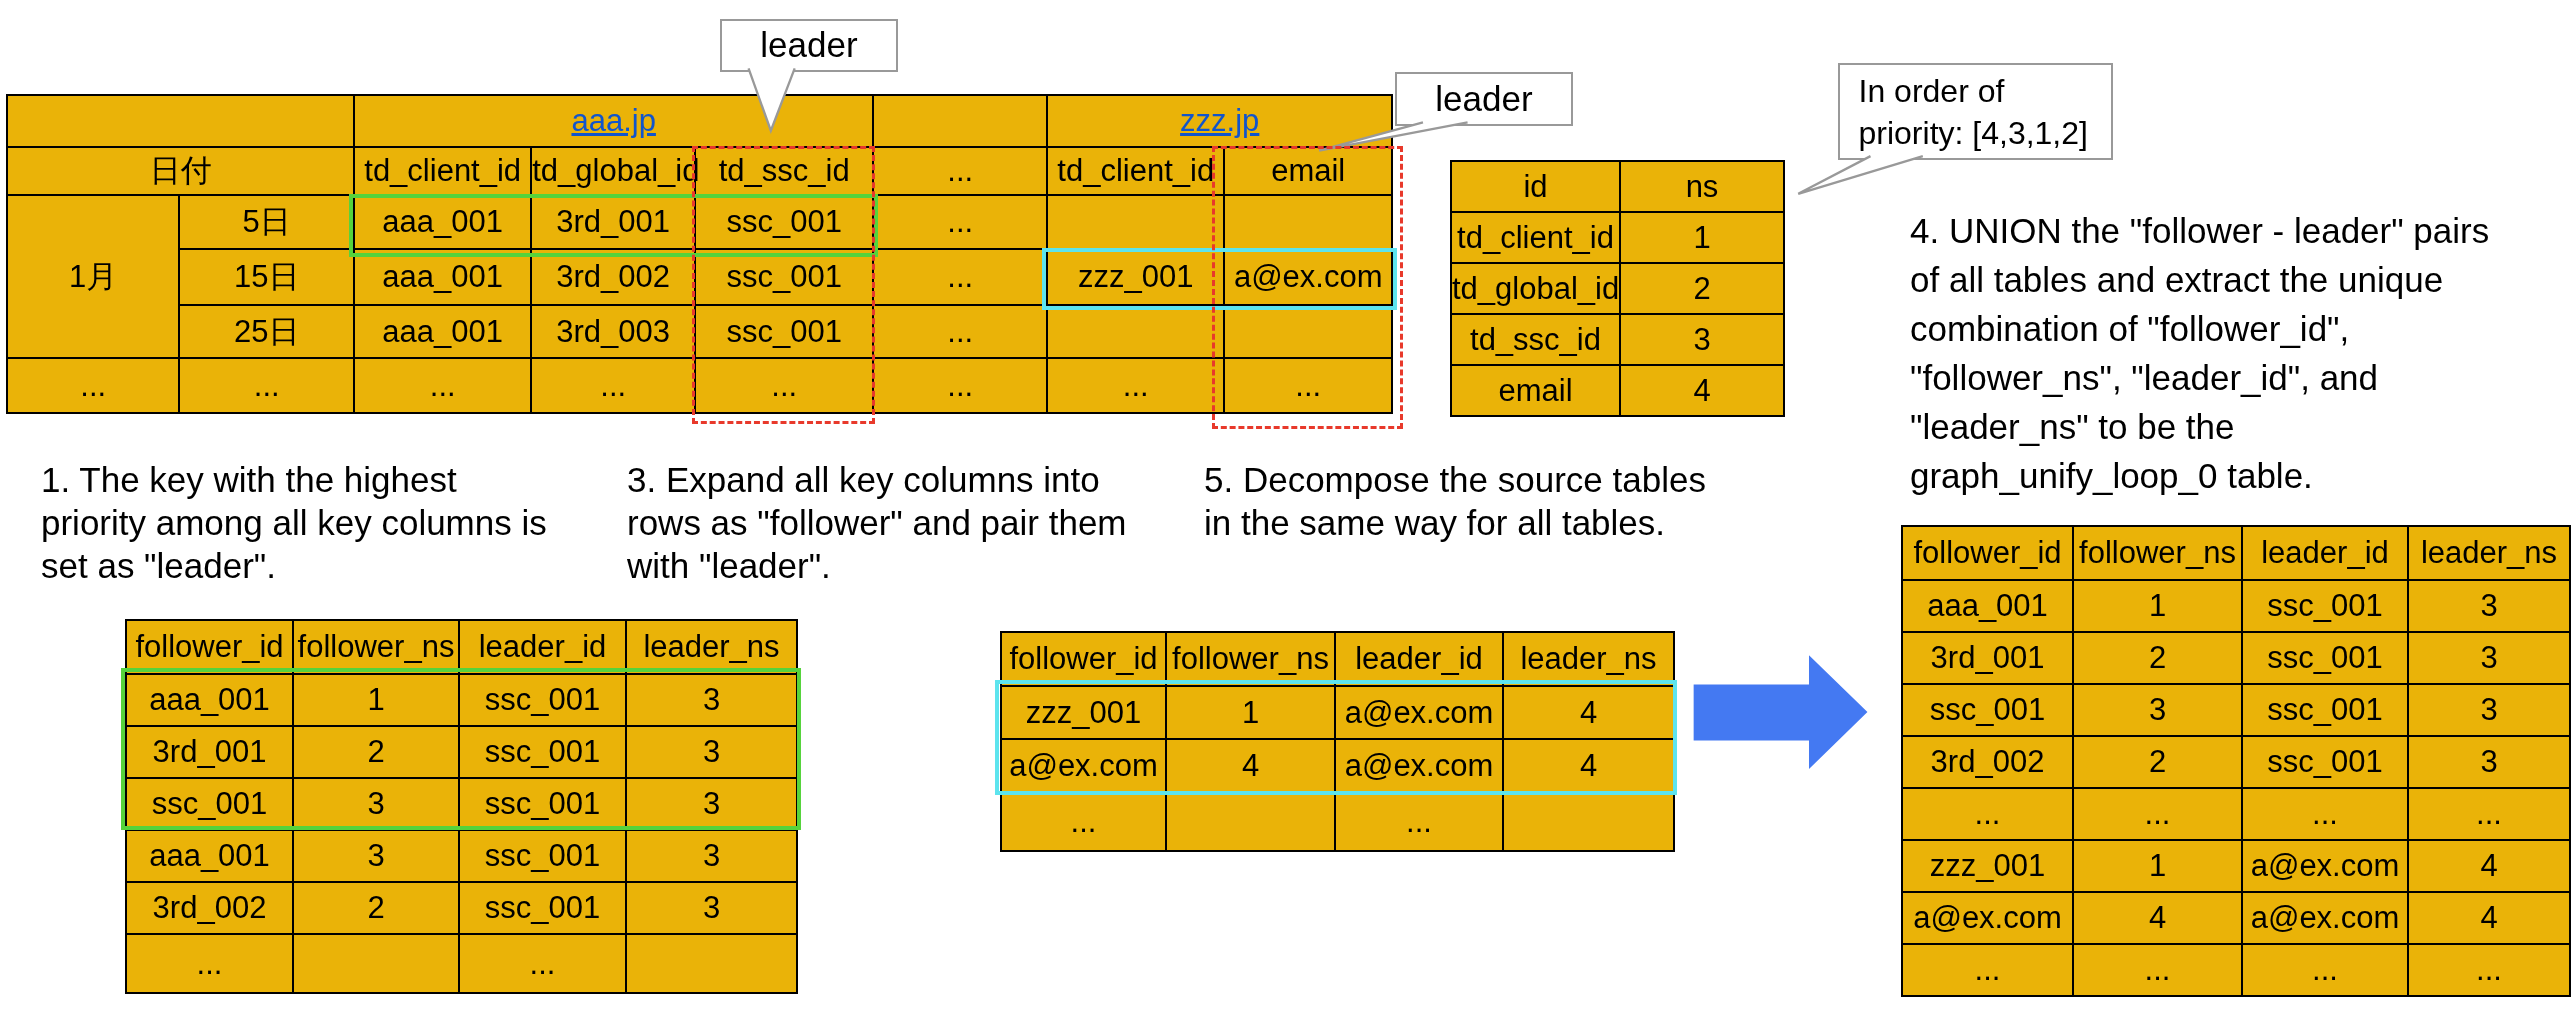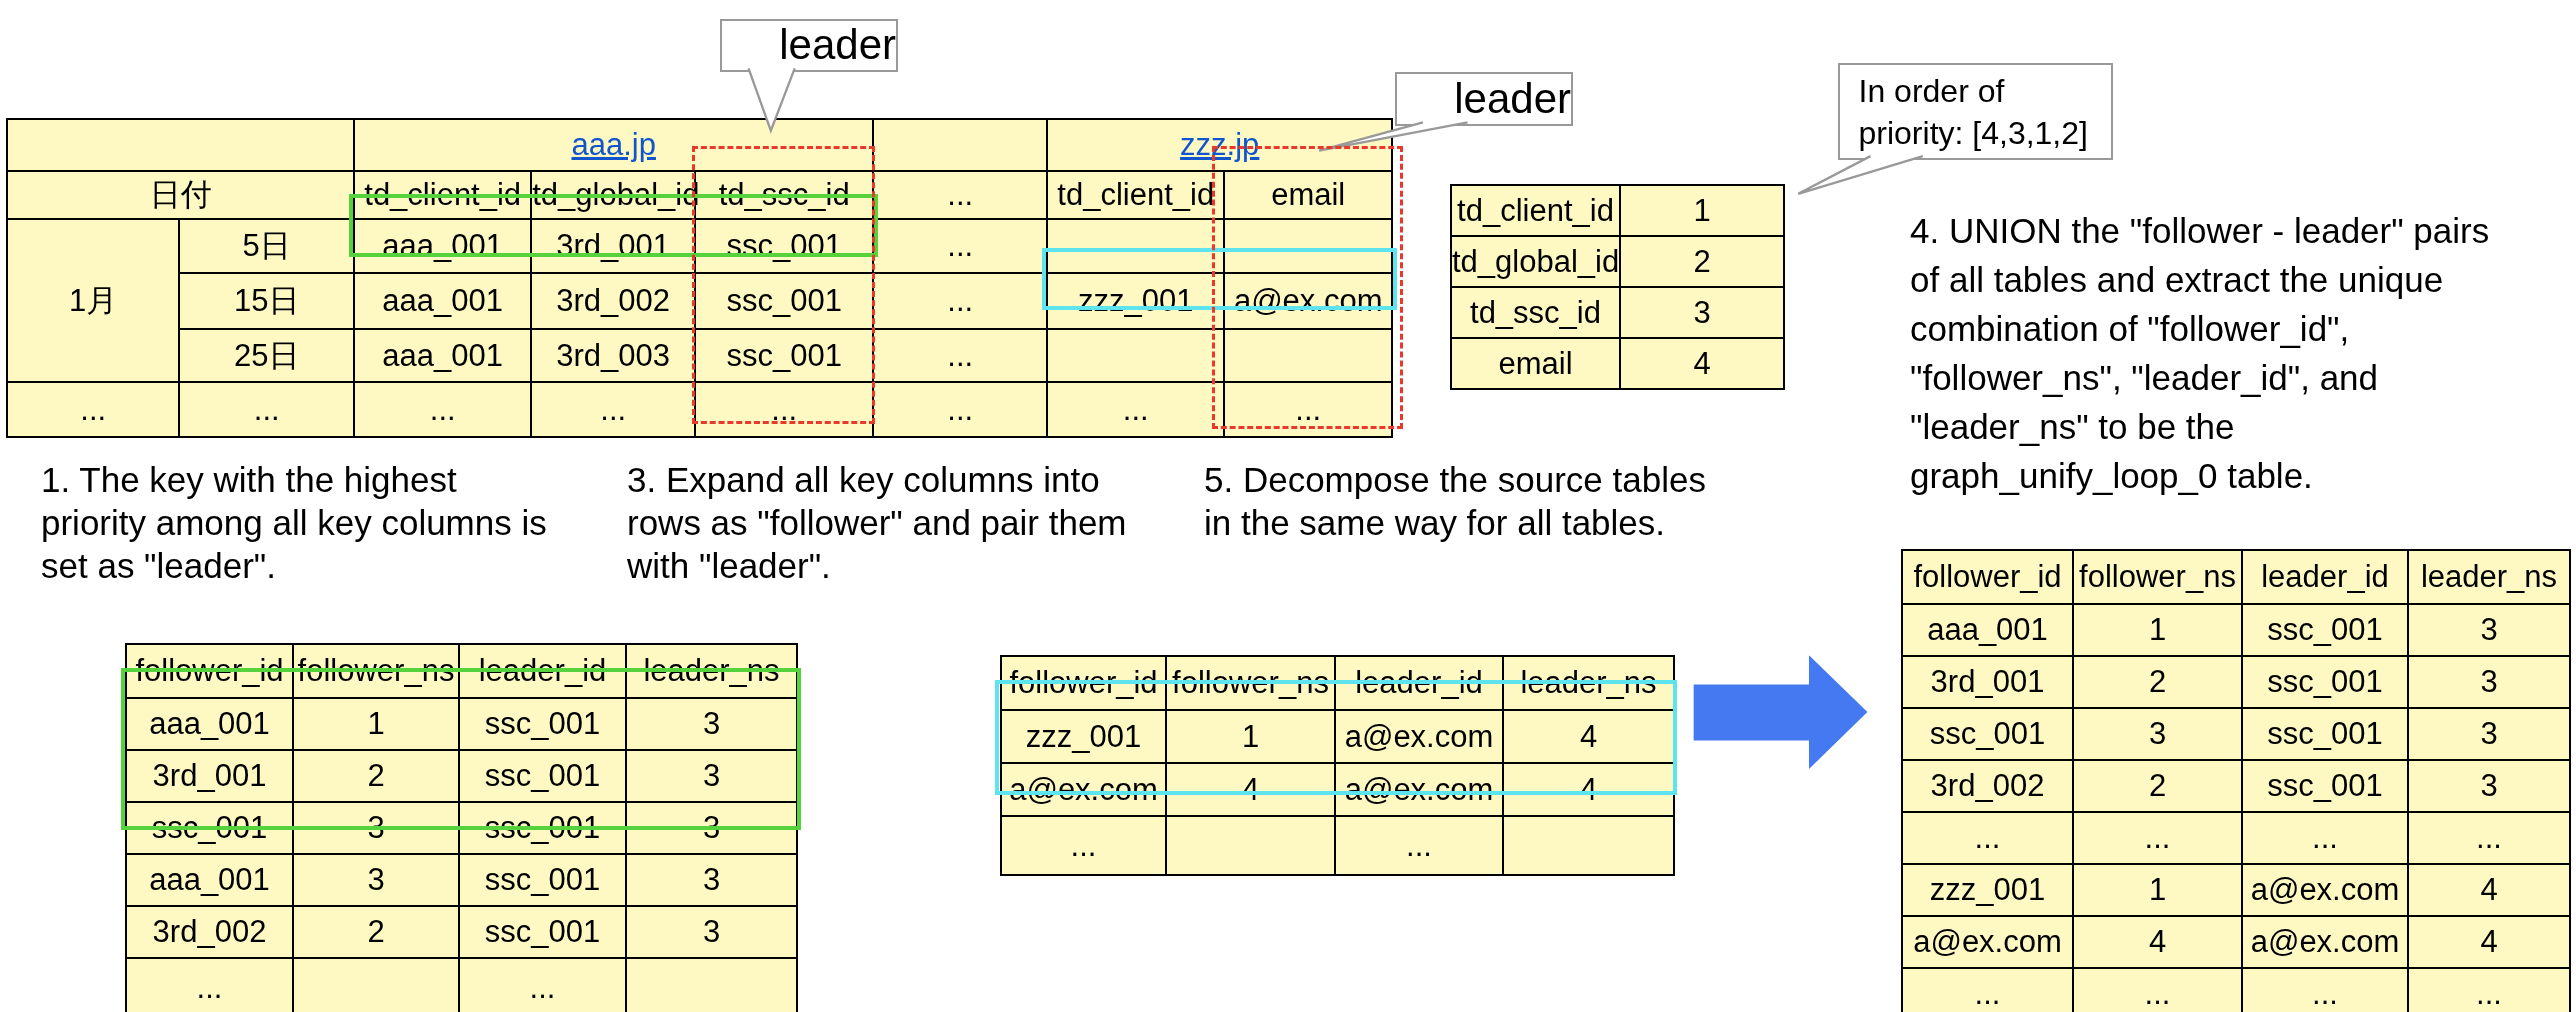--- a/index.html
+++ b/index.html
@@ -2,33 +2,33 @@
 <html style="--link-blue: #1155cc; --highlight-green: #56d33c; --highlight-cyan: #5de4ee; --highlight-red: #e8392b; --arrow-blue: #4479f2; --callout-gray: #999999;font-size:12.3px"><head>
 <meta charset="utf-8">
 <style>
   html,body { margin:0; padding:0; }
   body {
     width:2576px; height:1012px; position:relative; overflow:hidden;
     background:#ffffff; color:#000;
     font-family:"Liberation Sans","DejaVu Sans",sans-serif;
   }
   .abs { position:absolute; }
-  table.tbl { border-collapse:collapse; table-layout:fixed; background:#fef9c3;margin-top:24px; }
+  table.tbl { border-collapse:collapse; table-layout:fixed; background:#eab308; }
   .tbl td {
     border:2.3px solid #000; font-size:31px; text-align:center;
     vertical-align:middle; padding:0; white-space:nowrap;
   }
   .grayTL { border-top-color:#c9c9c9; border-left-color:#c9c9c9; }
   .lnk { color:var(--link-blue,#1155cc); text-decoration:underline; cursor:pointer; }
   .month { vertical-align:bottom; padding-bottom:6.2px; }
   .dots  { text-align:left; vertical-align:bottom; padding:0 0 7.7px 10.8px; }
   .dotsC { text-align:center; vertical-align:bottom; padding-bottom:7.7px; }
   .callout {
     position:absolute; background:#fff; border:2.3px solid var(--callout-gray,#999);
-    font-size:42px; display:flex; align-items:center; justify-content:flex-end;
+    font-size:35px; display:flex; align-items:center; justify-content:center;
     z-index:4; box-sizing:border-box;
   }
   .callout.note {
     justify-content:flex-start; align-items:center; padding-left:18.5px;
     font-size:32px; line-height:42px; white-space:pre-line; text-align:left;
   }
   .step { position:absolute; font-size:35px; line-height:43px; white-space:pre-line; z-index:2; }
   .step4 { line-height:49px; }
   .hl { position:absolute; z-index:6; pointer-events:none; box-sizing:border-box; background:transparent; }
   .hl.green { border:4.6px solid var(--highlight-green,#56d33c); }
@@ -111,20 +111,24 @@
     </table>
 </div>
 
 <div class="abs" style="left:1450px; top:160px;">
   <table class="tbl" style="width:333px;">
     <colgroup>
         <col style="width:169px">
         <col style="width:164px">
       </colgroup>
     <tbody>
+        <tr style="height:51px">
+      <td>id</td>
+      <td>ns</td>
+    </tr>
     <tr style="height:51px">
       <td>td_client_id</td>
       <td>1</td>
     </tr>
     <tr style="height:51px">
       <td>td_global_id</td>
       <td>2</td>
     </tr>
     <tr style="height:51px">
       <td>td_ssc_id</td>

